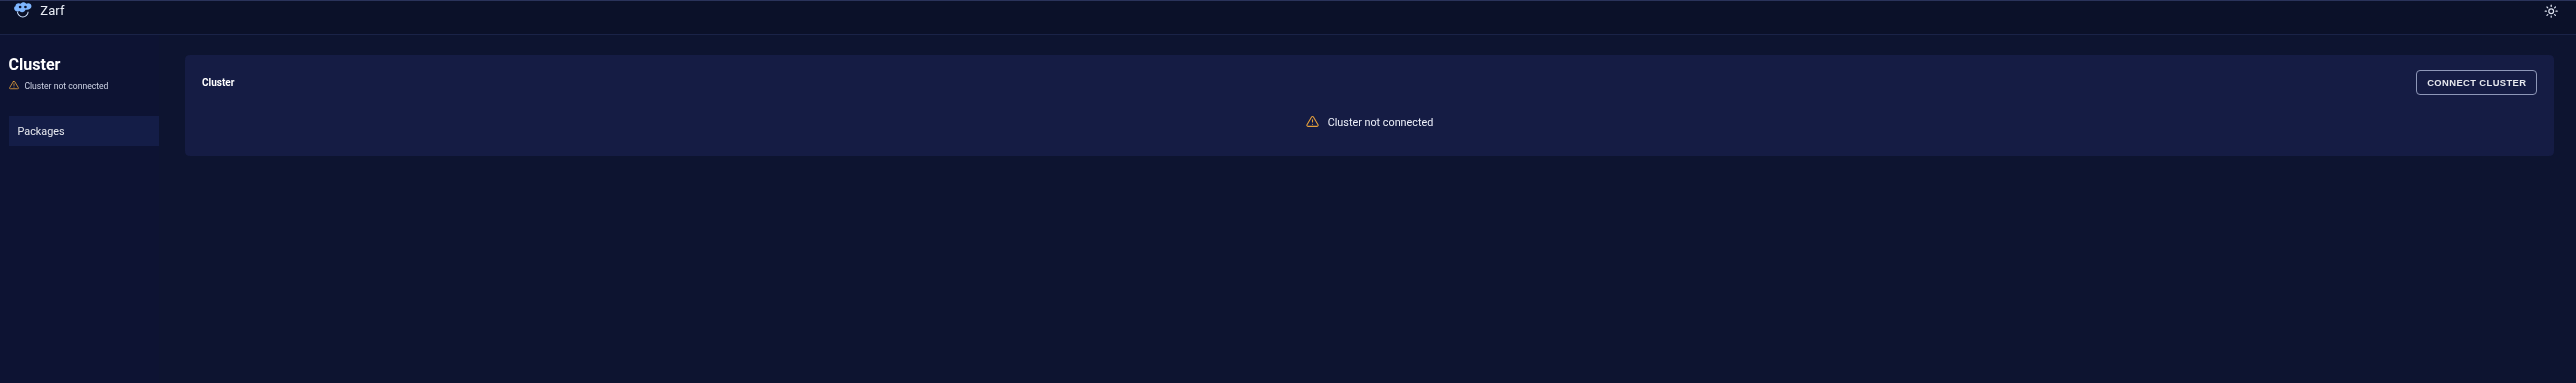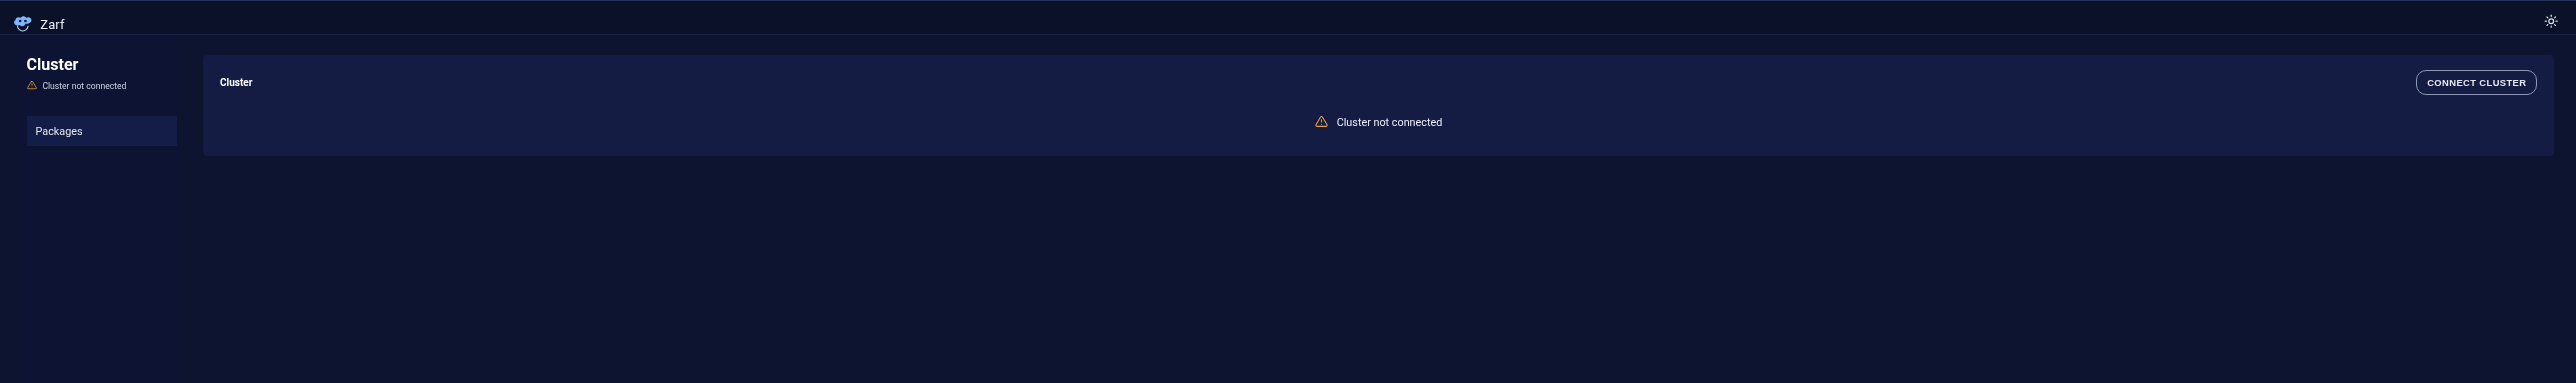--- a/index.html
+++ b/index.html
@@ -16,21 +16,21 @@
     flex-direction: column;
     width: 100%;
     height: 100%;
   }
   .topbar {
     height: 35px;
     background: #0b1129;
     border-top: 0.7px solid #2a335a;
     border-bottom: 0.7px solid #1a2347;
     display: flex;
-    align-items: flex-end;
+    align-items: flex-start;
     padding: 0 13px 0 11.5px;
     justify-content: space-between;
   }
   .brand {
     display: flex;
     align-items: center;
     gap: 7.2px;
   }
   .brand-logo {
     width: 21.6px;
@@ -52,21 +52,20 @@
     align-items: center;
     justify-content: center;
     color: #dfe4f1;
     cursor: pointer;
     border-radius: 4.3px;
   }
   .body {
     flex: 1;
     display: flex;
     min-height: 0;
-    margin-left: 18px;
   }
   .sidebar {
     width: 159px;
     background: #0d1333;
     display: flex;
     flex-direction: column;
     padding-top: 20px;
   }
   .side-title {
     padding: 0 8.6px 4.3px 8.6px;
@@ -118,21 +117,21 @@
     font-weight: 700;
     color: #ffffff;
   }
   .btn-outline {
     border: 0.7px solid #8e97b8;
     background: transparent;
     color: #e6e8ee;
     font-size: 9.4px;
     letter-spacing: 0.4px;
     padding: 5.8px 10px;
-    border-radius: 10px;
+    border-radius: 4px;
     cursor: pointer;
     font-weight: 600;
   }
   .panel-body {
     display: flex;
     align-items: center;
     justify-content: center;
     gap: 8.6px;
     padding: 20px 0 5.8px 0;
     color: #eef1fa;

